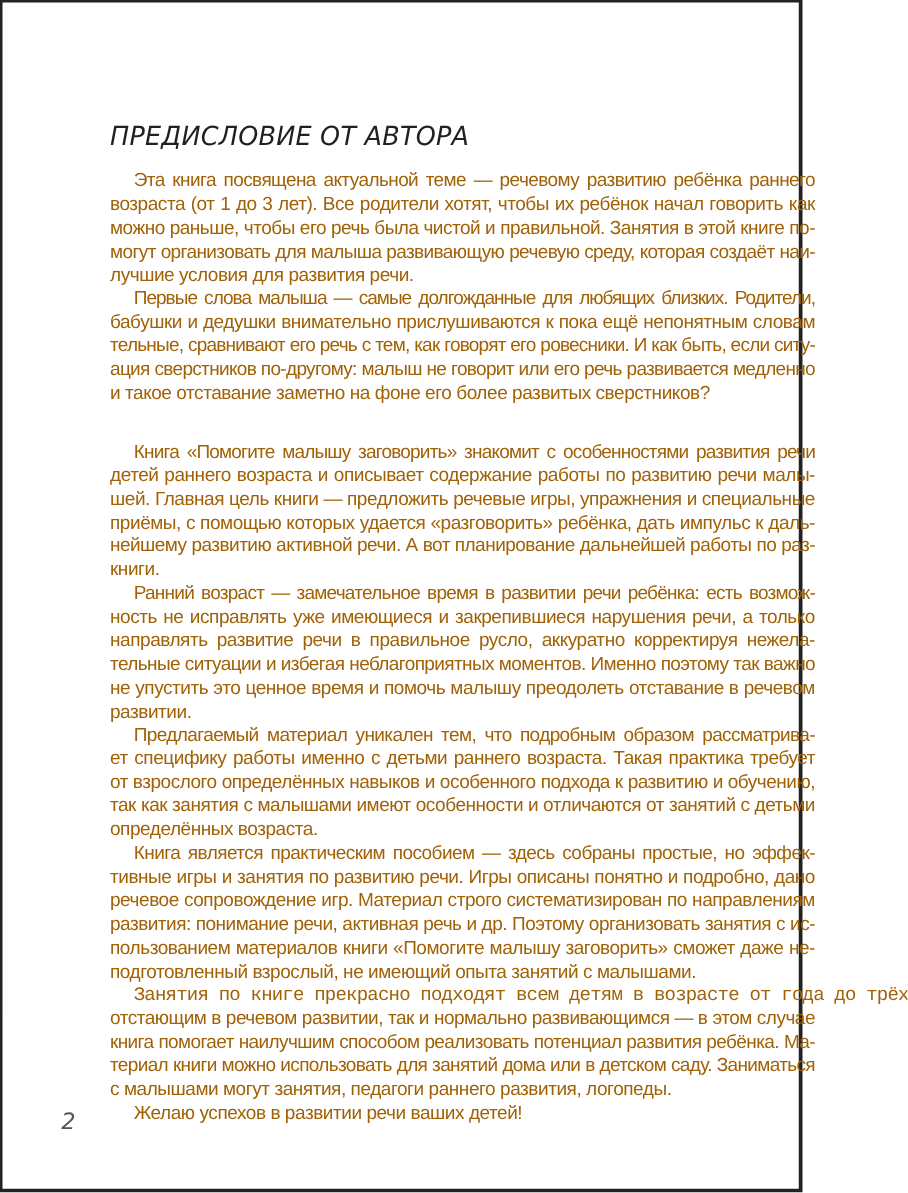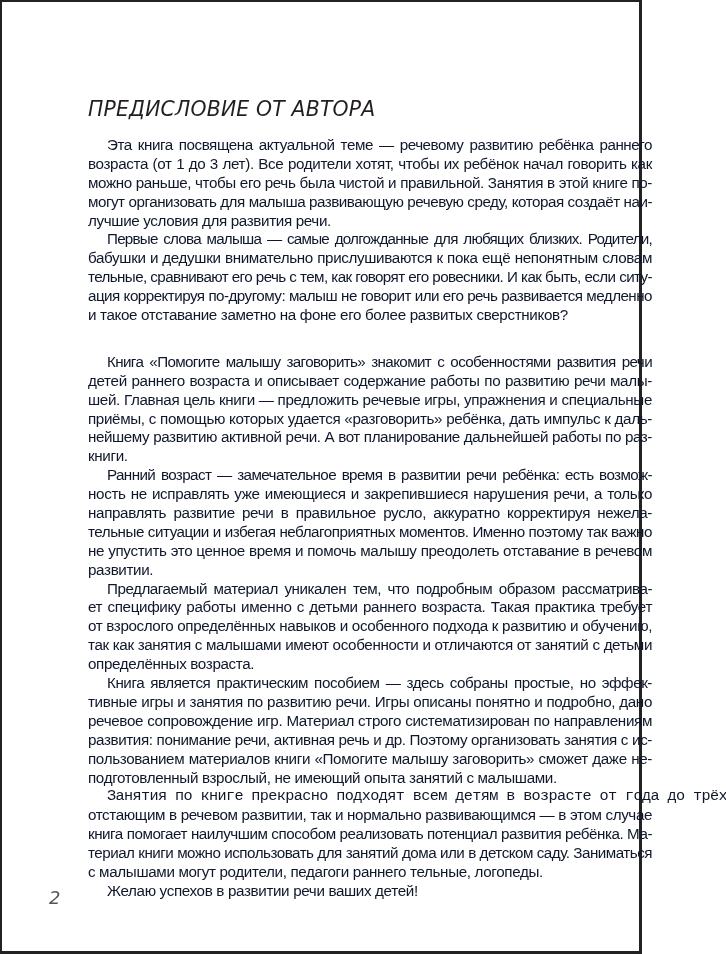--- a/index.html
+++ b/index.html
@@ -39,21 +39,21 @@
     transform: scaleX(0.97);
     transform-origin: left top;
   }
   .body-text {
     position: absolute;
     left: 86px;
     top: 134px;
     width: 564px;
     font-family: "Liberation Sans", sans-serif;
     font-size: 15.2px;
-    color: #0f172a;
+    color: #a16207;
   }
   .para {
     margin: 0;
   }
   .line {
     display: block;
     height: 18.9px;
     line-height: 18.9px;
     text-align: justify;
     text-align-last: justify;
@@ -88,21 +88,21 @@
         <span class="line first" style="letter-spacing: -0.453187px;">Эта книга посвящена актуальной теме — речевому развитию ребёнка раннего</span>
         <span class="line">возраста (от 1 до 3 лет). Все родители хотят, чтобы их ребёнок начал говорить как</span>
         <span class="line" style="letter-spacing: -0.384241px;">можно раньше, чтобы его речь была чистой и правильной. Занятия в этой книге по-</span>
         <span class="line" style="letter-spacing: -0.476737px;">могут организовать для малыша развивающую речевую среду, которая создаёт наи-</span>
         <span class="line last">лучшие условия для развития речи.</span>
       </div>
       <div class="para">
         <span class="line first" style="letter-spacing: -0.77691px;">Первые слова малыша — самые долгожданные для любящих близких. Родители,</span>
         <span class="line">бабушки и дедушки внимательно прислушиваются к пока ещё непонятным словам</span>
         <span class="line" style="letter-spacing: -0.61256px;">тельные, сравнивают его речь с тем, как говорят его ровесники. И как быть, если ситу-</span>
-        <span class="line" style="letter-spacing: -0.532777px;">ация корректируя по-другому: малыш не говорит или его речь развивается медленно</span>
+        <span class="line" style="letter-spacing: -0.532777px;">ация сверстников по-другому: малыш не говорит или его речь развивается медленно</span>
         <span class="line last">и такое отставание заметно на фоне его более развитых сверстников?</span>
       </div>
       <div class="para">
         <span class="line first" style="letter-spacing: -0.635839px; margin-top: 28px;">Книга «Помогите малышу заговорить» знакомит с особенностями развития речи</span>
         <span class="line">детей раннего возраста и описывает содержание работы по развитию речи малы-</span>
         <span class="line">шей. Главная цель книги — предложить речевые игры, упражнения и специальные</span>
         <span class="line">приёмы, с помощью которых удается «разговорить» ребёнка, дать импульс к даль-</span>
         <span class="line" style="letter-spacing: -0.415847px;">нейшему развитию активной речи. А вот планирование дальнейшей работы по раз-</span>
         <span class="line last">книги.</span>
       </div>
@@ -127,20 +127,20 @@
         <span class="line">речевое сопровождение игр. Материал строго систематизирован по направлениям</span>
         <span class="line" style="letter-spacing: -0.388945px;">развития: понимание речи, активная речь и др. Поэтому организовать занятия с ис-</span>
         <span class="line">пользованием материалов книги «Помогите малышу заговорить» сможет даже не-</span>
         <span class="line last">подготовленный взрослый, не имеющий опыта занятий с малышами.</span>
       </div>
       <div class="para">
         <span class="line first" style="letter-spacing: -0.621603px; font-family: Liberation Mono, monospace;">Занятия по книге прекрасно подходят всем детям в возрасте от года до трёх, как</span>
         <span class="line" style="letter-spacing: -0.386458px;">отстающим в речевом развитии, так и нормально развивающимся — в этом случае</span>
         <span class="line" style="letter-spacing: -0.478157px;">книга помогает наилучшим способом реализовать потенциал развития ребёнка. Ма-</span>
         <span class="line" style="letter-spacing: -0.504098px;">териал книги можно использовать для занятий дома или в детском саду. Заниматься</span>
-        <span class="line last">с малышами могут родители, педагоги раннего тельные, логопеды.</span>
+        <span class="line last">с малышами могут занятия, педагоги раннего развития, логопеды.</span>
       </div>
       <div class="para">
         <span class="line first last">Желаю успехов в развитии речи ваших детей!</span>
       </div>
     </div>
   <div class="page-number">2</div>
 </div>
 
 </body></html>

